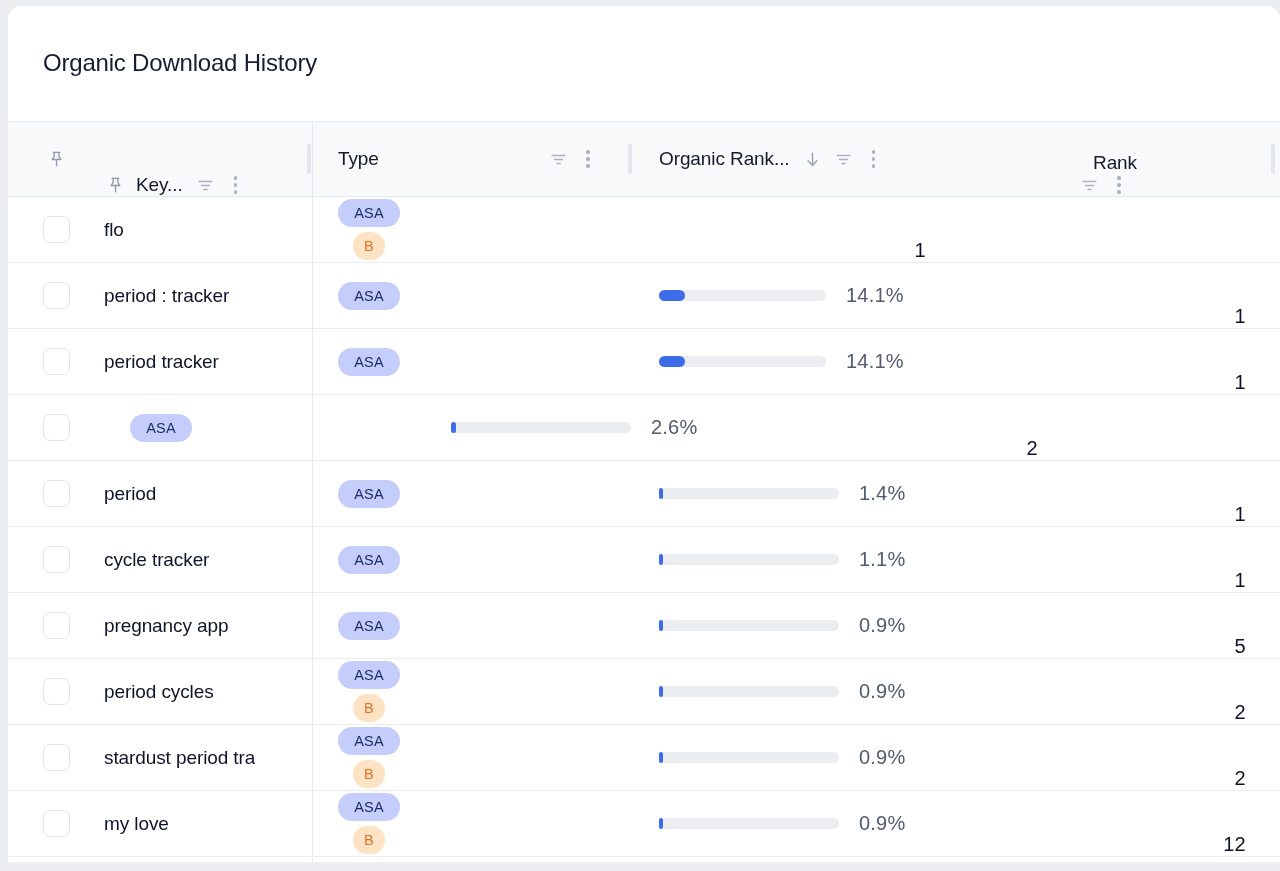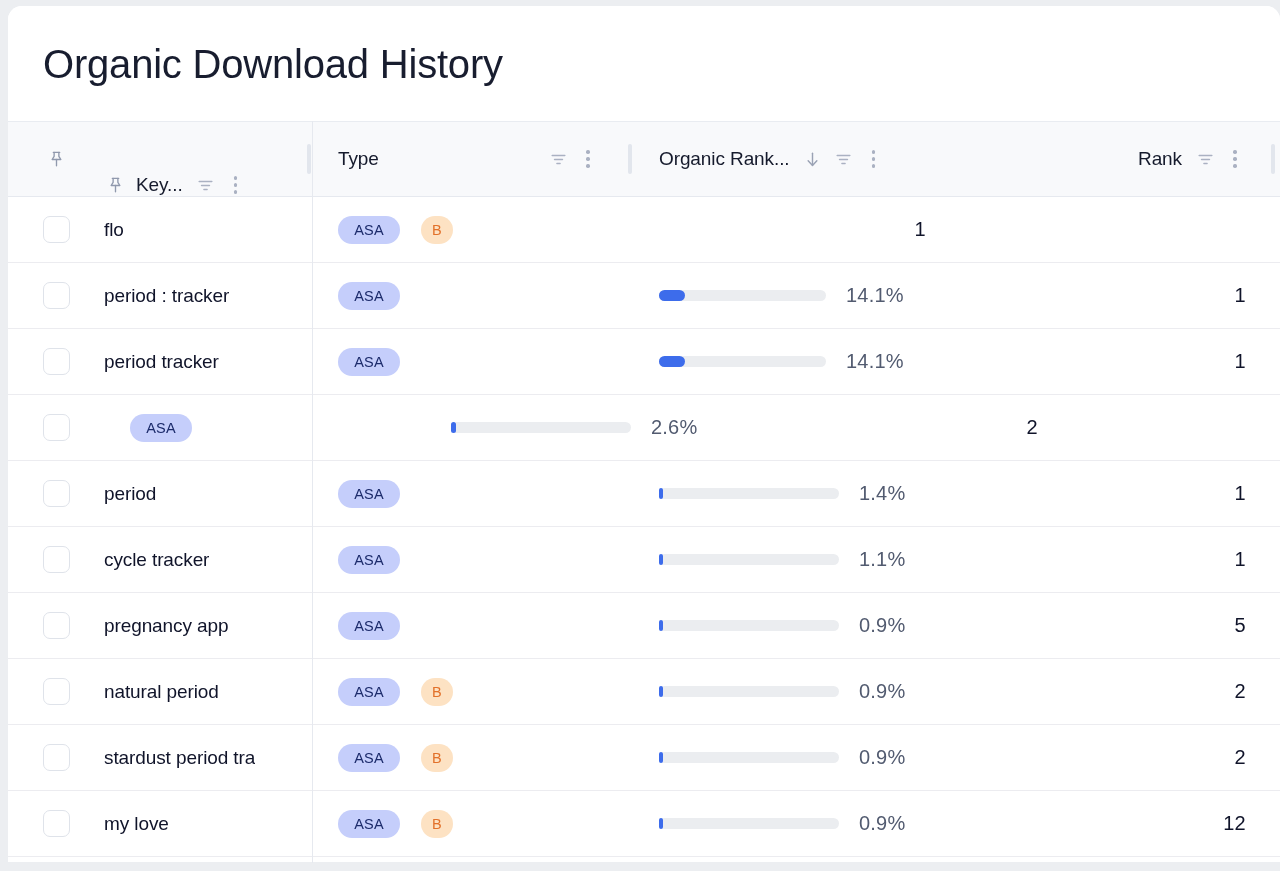--- a/index.html
+++ b/index.html
@@ -35,21 +35,21 @@
 
   
   .title-bar {
     height: 115px;
     padding: 0 0 0 35px;
     display: flex;
     align-items: center;
     background: #ffffff;
   }
   .page-title {
-    font-size: 40px;
+    font-size: 24px;
     font-weight: 500;
     letter-spacing: -0.2px;
     color: #181d2f;
     line-height: 1.1;
   }
 
   
   .table {
     position: relative;
     width: 100%;
@@ -80,21 +80,21 @@
     color: #151a2c;
     white-space: nowrap;
     letter-spacing: -0.1px;
   }
 
   
   .col-check  { width: 96px;  justify-content: center; }
   .col-key    { width: 208px; padding-left: 0; align-items: flex-end; }
   .col-type   { width: 318px; padding-left: 26px; }
   .col-odl    { width: 320px; padding-left: 29px; }
-  .col-rank   { width: 330px; padding-right: 0; justify-content: flex-end; }
+  .col-rank   { width: 330px; padding-right: 0; justify-content: flex-end; flex-direction: column; }
 
   
   .pin-divider {
     position: absolute;
     left: 304px;
     top: 0;
     bottom: 0;
     width: 1px;
     background: #e6e9ef;
     z-index: 4;
@@ -190,21 +190,21 @@
     font-size: 19px;
     color: #10142a;
     font-weight: 400;
     letter-spacing: -0.1px;
     white-space: nowrap;
     overflow: hidden;
   }
   .col-key.cell { overflow: hidden; }
 
   
-  .badges { display: flex; align-items: center; gap: 21px; }
+  .badges { display: flex; align-items: center; gap: 5px; flex-direction: column; }
   .badge {
     display: inline-flex;
     align-items: center;
     justify-content: center;
     height: 28px;
     border-radius: 14px;
     font-size: 14.5px;
     font-weight: 500;
     letter-spacing: 0.15px;
   }
@@ -541,21 +541,21 @@
             </div>
             <div class="cell col-rank">
               <span class="rank">5</span>
             </div>
           </div>
           <div class="row">
             <div class="cell col-check" style="justify-content: center;">
               <div class="cb"></div>
             </div>
             <div class="cell col-key">
-              <span class="kw">natural period</span>
+              <span class="kw">period cycles</span>
             </div>
             <div class="cell col-type">
               <div class="badges">
                 <span class="badge badge-asa">ASA</span>
                 <span class="badge badge-b">B</span>
               </div>
             </div>
             <div class="cell col-odl">
               <div class="odl-wrap">
                 <div class="track" style="width: 180px;">

